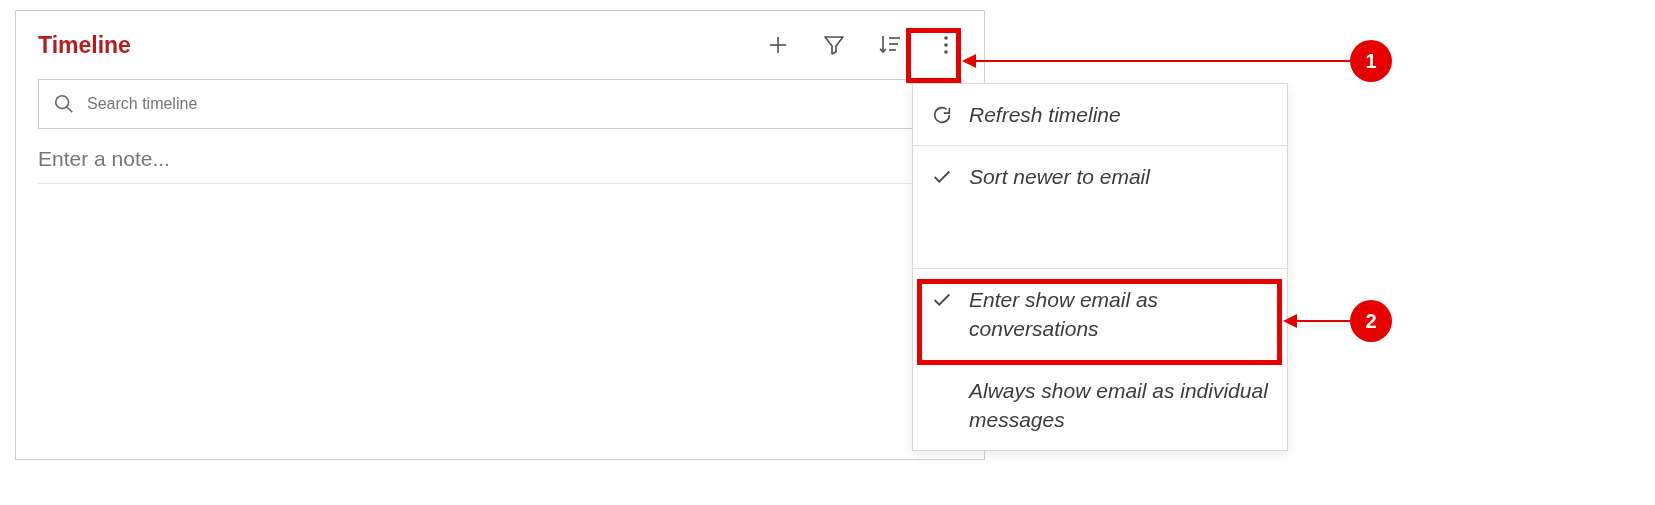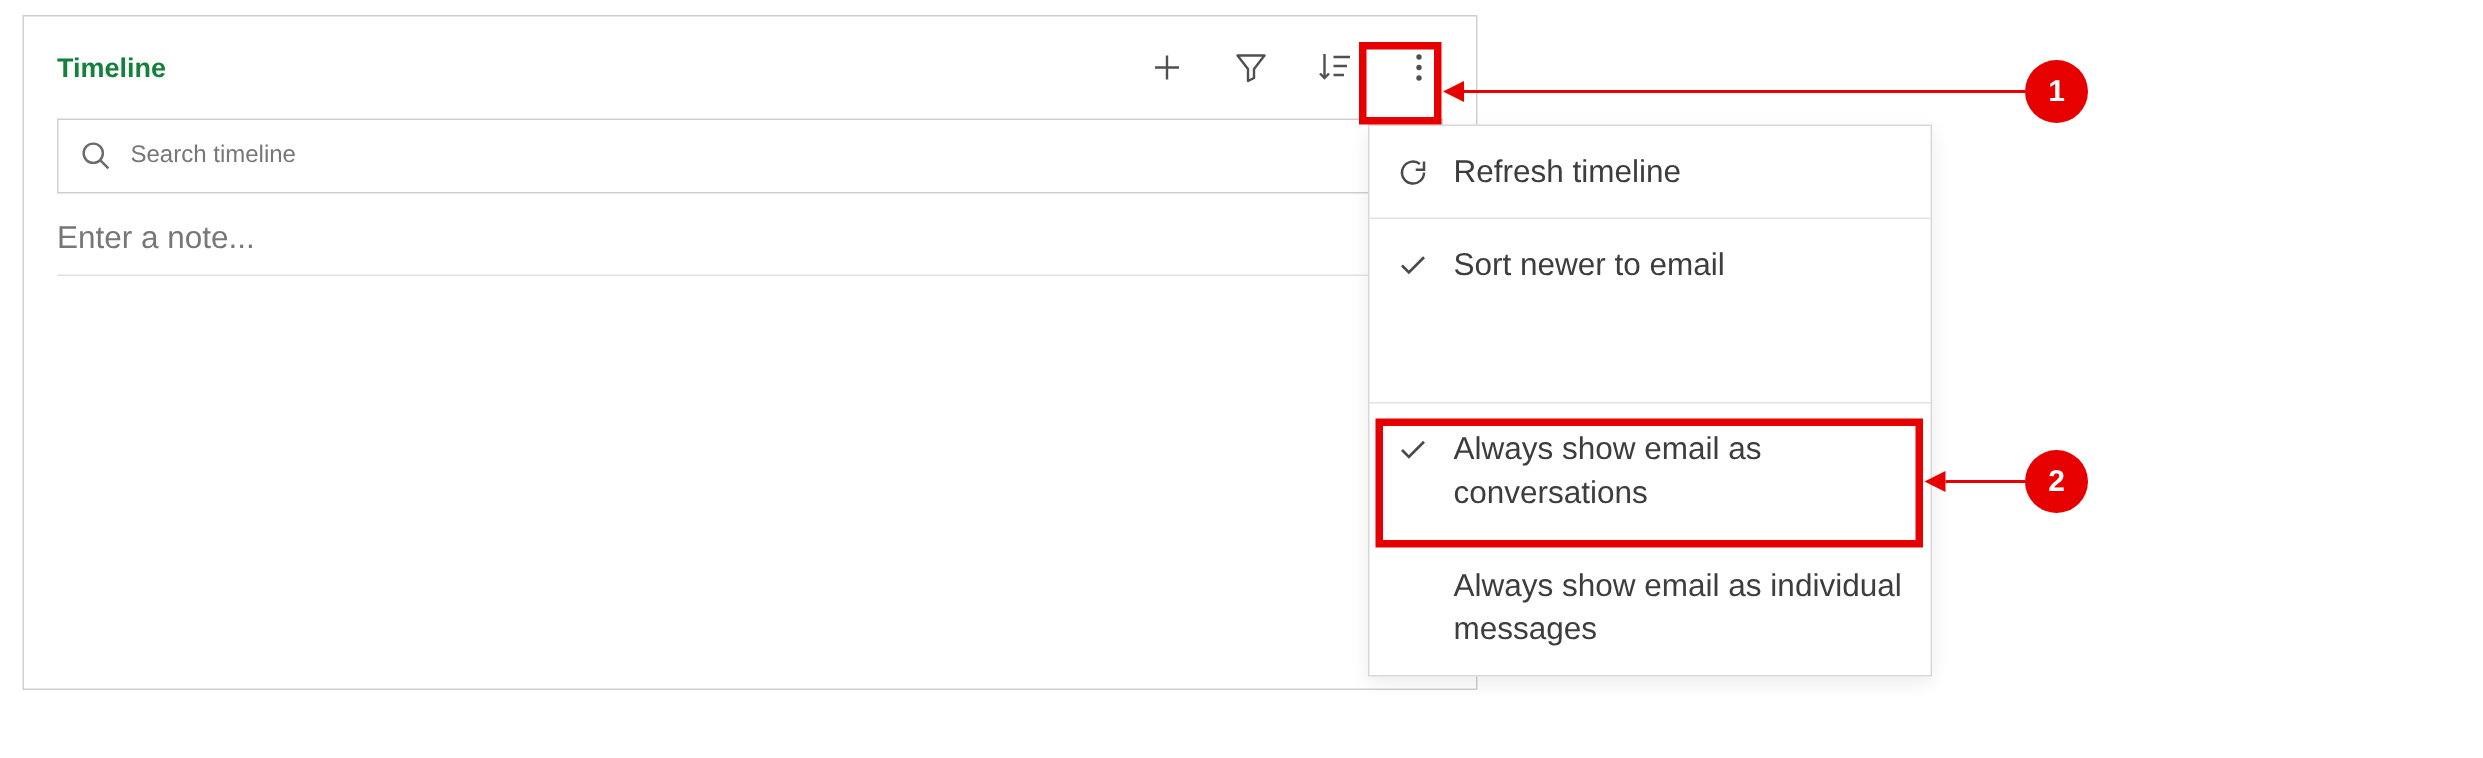--- a/index.html
+++ b/index.html
@@ -23,23 +23,23 @@
       border: 1px solid #cfcfcf;
       padding: 18px 22px;
     }
     .timeline-header {
       display: flex;
       align-items: center;
       justify-content: space-between;
       margin-bottom: 18px;
     }
     .timeline-title {
-      font-size: 18px;
+      font-size: 23px;
       font-weight: 600;
-      color: #15803d;
+      color: #b91c1c;
     }
     .toolbar {
       display: flex;
       gap: 24px;
       align-items: center;
       position: relative;
     }
     .toolbar-btn {
       width: 32px;
       height: 32px;
@@ -99,20 +99,21 @@
     }
     
     .dropdown {
       position: absolute;
       left: 912px;
       top: 83px;
       width: 376px;
       background: #fff;
       border: 1px solid #d8d8d8;
       box-shadow: 0 4px 12px rgba(0,0,0,0.08);
+      font-style: italic;
     }
     .dropdown-item {
       display: flex;
       align-items: flex-start;
       gap: 14px;
       padding: 16px 18px 16px 16px;
       font-size: 21px;
       color: #3d3d3d;
       cursor: pointer;
       line-height: 1.4;
@@ -246,21 +247,21 @@
   <div class="dropdown-item">
     <span class="iconslot"></span>
   </div>
   <div class="dropdown-divider"></div>
   <div class="dropdown-item">
     <span class="iconslot">
       <svg width="22" height="22" viewBox="0 0 24 24" fill="none" stroke="#4a4a4a" stroke-width="2">
           <polyline points="4 12 9 17 20 6"></polyline>
         </svg>
     </span>
-    <span>Always show email as conversations</span>
+    <span>Enter show email as conversations</span>
   </div>
   <div class="dropdown-item">
     <span class="iconslot"></span>
     <span>Always show email as individual messages</span>
   </div>
 </div>
 
 <div class="highlight-box-1"></div>
 <div class="highlight-box-2"></div>
 

